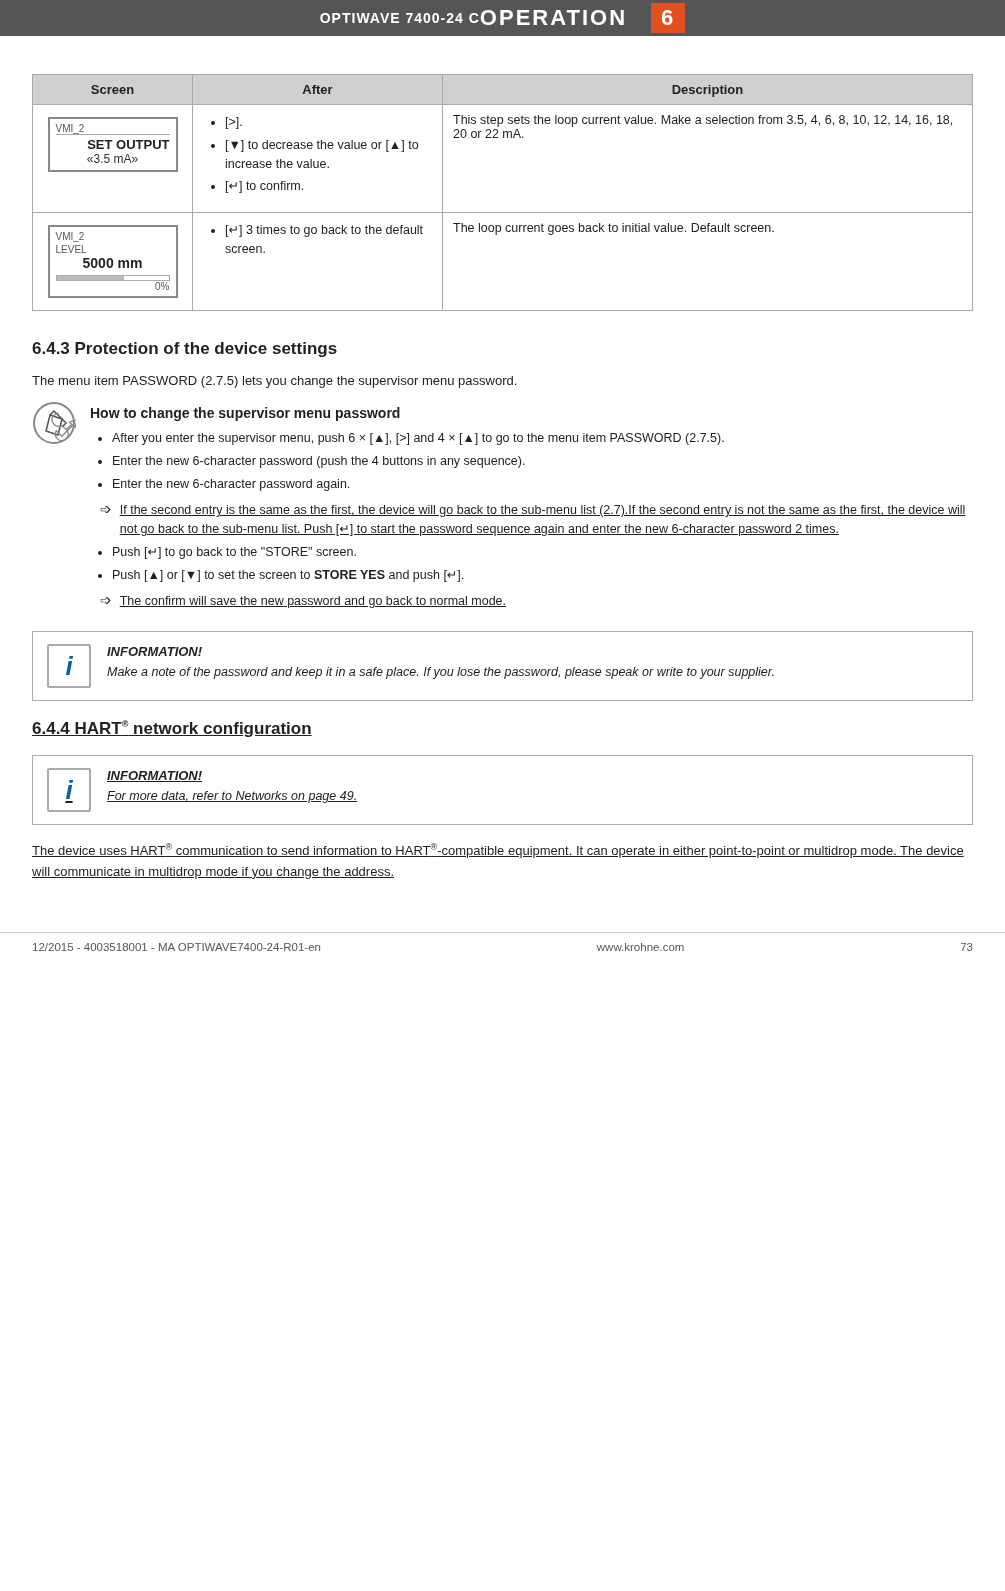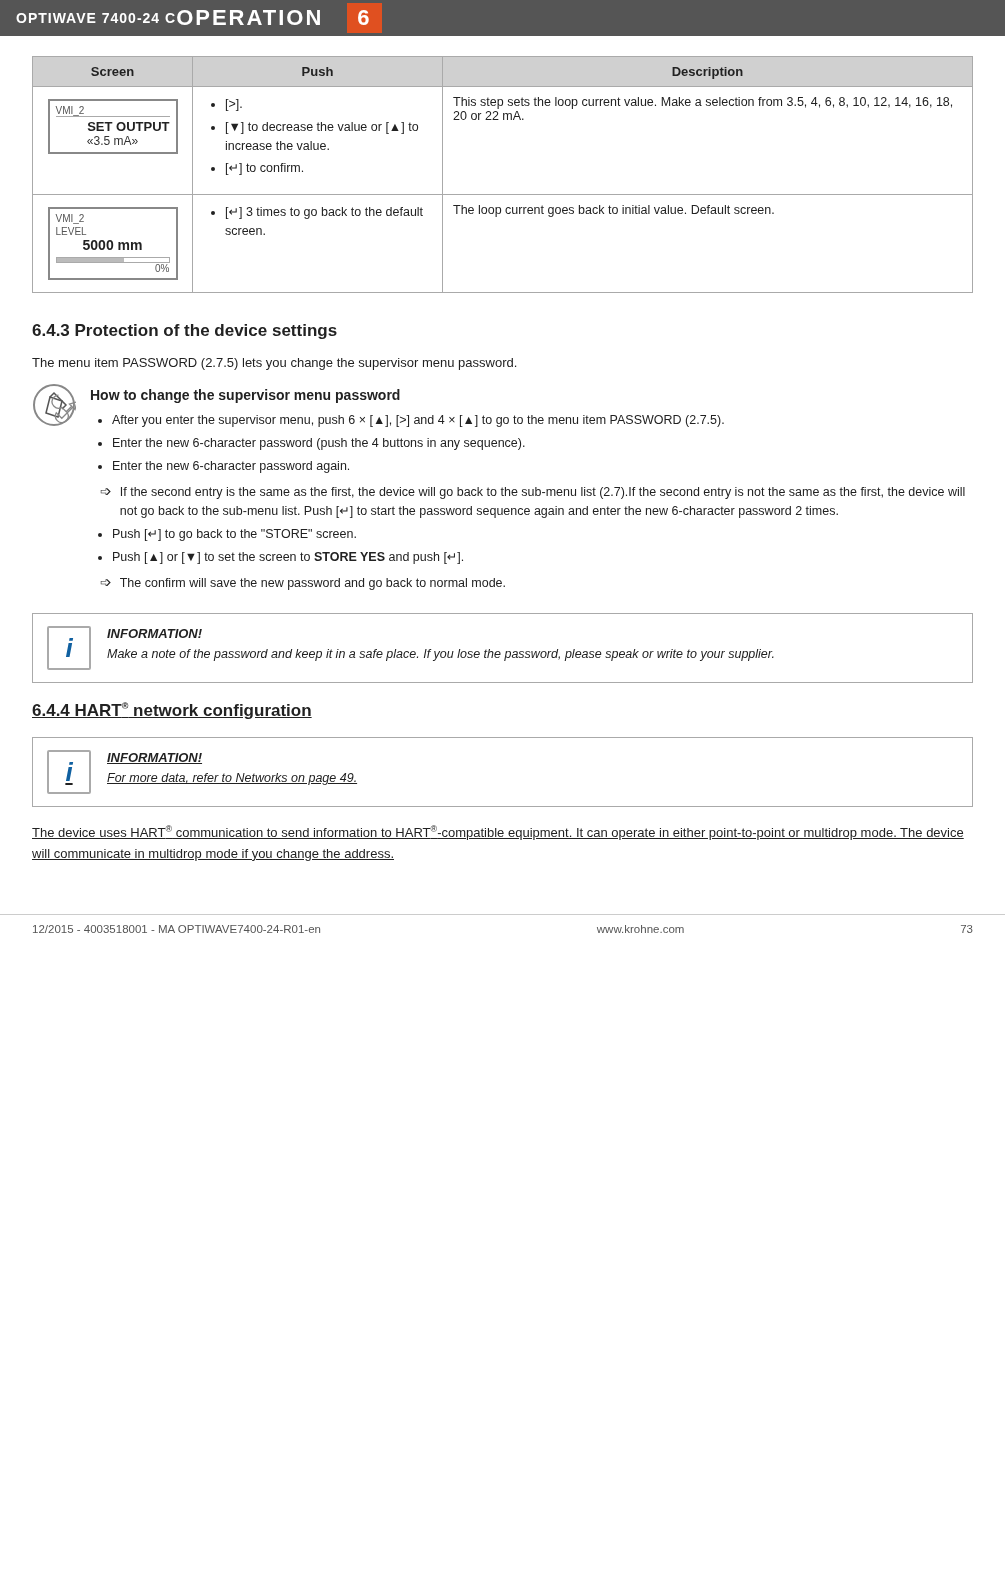--- a/index.html
+++ b/index.html
@@ -7,21 +7,21 @@
       font-family: Arial, Helvetica, sans-serif;
       font-size: 13px;
       color: #222;
       background: #fff;
       width: 1005px;
     }
 
     
     .page-header {
       display: flex;
-      justify-content: flex-start;
+      justify-content: center;
       align-items: center;
       background: #555;
       color: #fff;
       padding: 6px 16px;
       height: 36px;
     }
     .page-header .product-name {
       font-size: 14px;
       font-weight: bold;
       letter-spacing: 1px;
@@ -47,20 +47,21 @@
     
     .page-content {
       padding: 20px 32px 20px 32px;
     }
 
     
     table.main-table {
       width: 100%;
       border-collapse: collapse;
       margin-bottom: 28px;
+      margin-top: 18px;
     }
     table.main-table th {
       background: #d0d0d0;
       border: 1px solid #aaa;
       padding: 7px 10px;
       font-weight: bold;
       text-align: center;
       font-size: 13px;
     }
     table.main-table td {
@@ -230,20 +231,21 @@
       margin-bottom: 4px;
       margin-left: 10px;
     }
     .arrow-item .arrow {
       margin-right: 8px;
       font-size: 14px;
     }
     .arrow-item .arrow-text {
       font-size: 12.5px;
       line-height: 1.5;
+      text-decoration: underline;
     }
 
     
     .page-footer {
       border-top: 1px solid #ccc;
       padding: 8px 32px;
       display: flex;
       justify-content: space-between;
       font-size: 11.5px;
       color: #555;
@@ -264,21 +266,21 @@
     <span class="chap-box">6</span>
   </div>
 </div>
 
 <div class="page-content">
 
   <table class="main-table">
     <thead>
       <tr>
         <th>Screen</th>
-        <th>Push</th>
+        <th>After</th>
         <th>Description</th>
       </tr>
     </thead>
     <tbody>
 
       <tr>
         <td class="screen-cell">
           <div class="device-display">
             <div class="dev-label">VMI_2</div>
             <div class="dev-main">SET OUTPUT</div>

